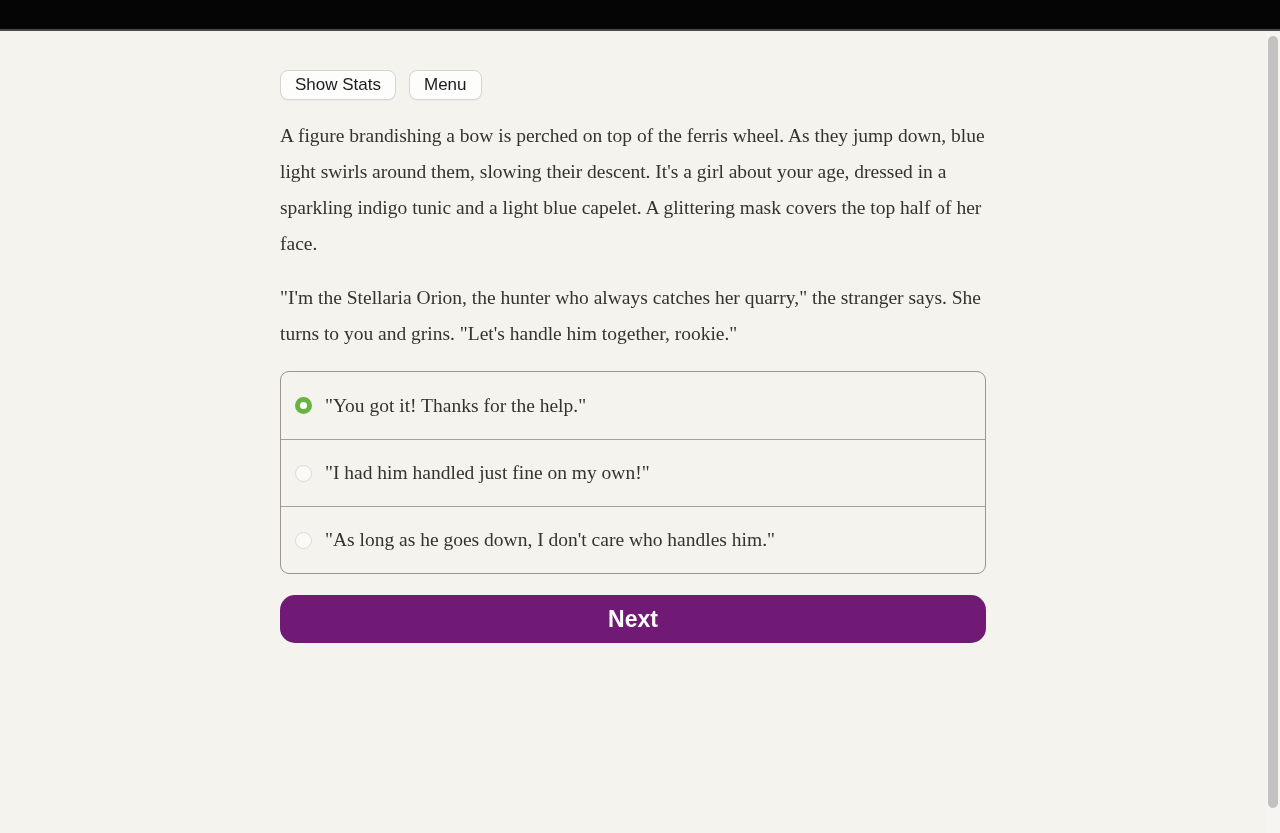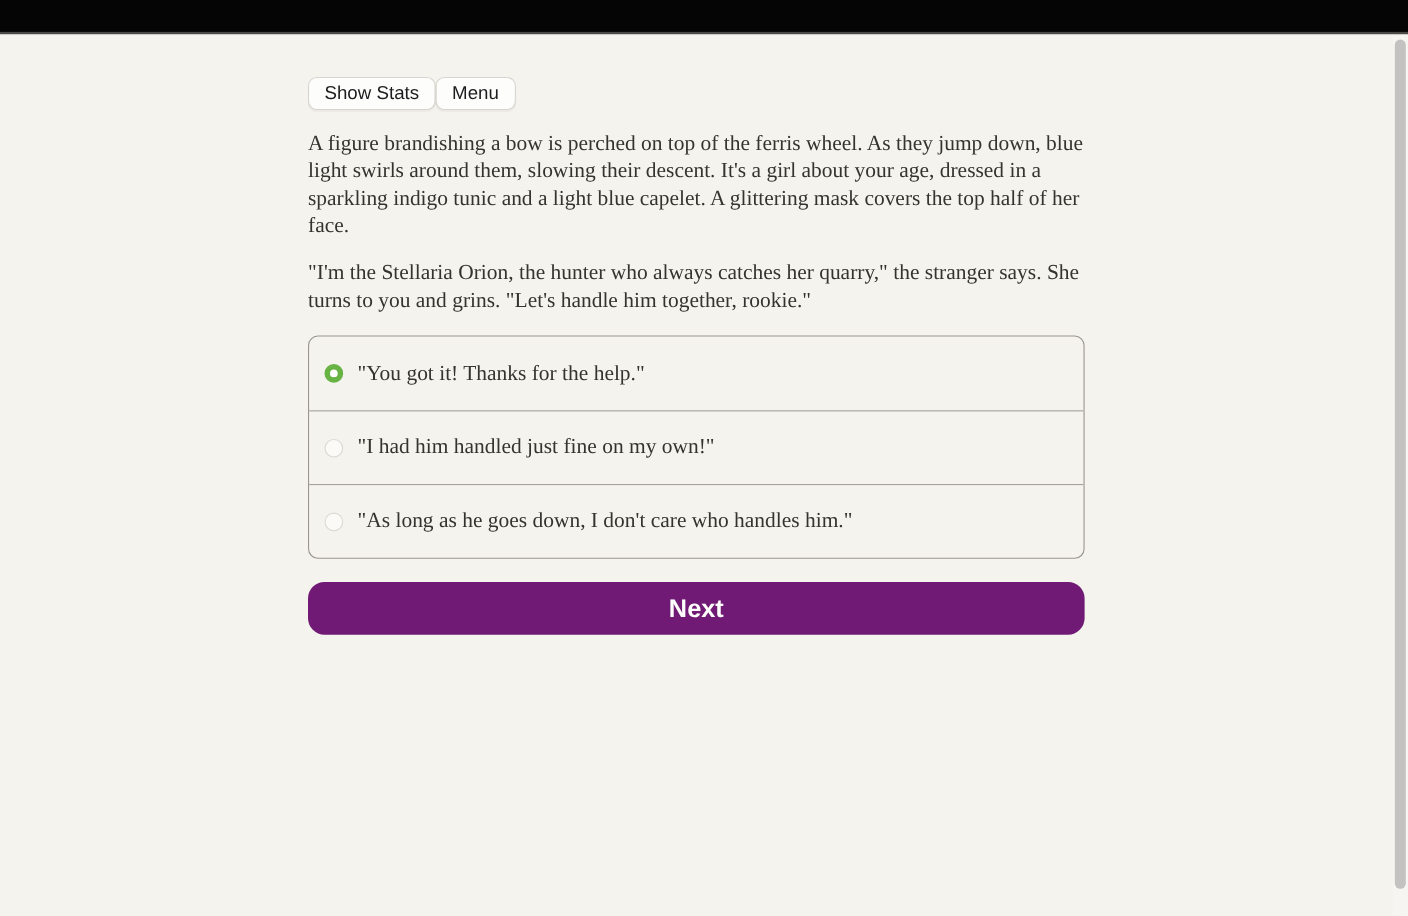--- a/index.html
+++ b/index.html
@@ -27,39 +27,40 @@
     background: #c3c2c0;
     border-radius: 5px;
   }
   .content {
     position: absolute; top: 33px; left: 280px;
     width: 706px;
   }
   .toolbar {
     margin-top: 37px;
     display: flex;
+    gap: 13px;
   }
   .btn {
     font-family: "Liberation Sans", sans-serif;
     font-size: 17px;
     color: #1c1c1e;
     background: #fdfdfc;
     border: 1px solid #d7d5cf;
     border-radius: 8px;
     height: 30px;
     padding: 0 14px;
     display: inline-flex;
     align-items: center;
     cursor: pointer;
     box-shadow: 0 1px 1px rgba(0,0,0,0.04);
   }
   .story p {
     margin-top: 18px;
     font-size: 19.5px;
-    line-height: 25px;
+    line-height: 36px;
     color: #34332f;
   }
   .choices {
     margin-top: 19px;
     border: 1px solid #98968e;
     border-radius: 9px;
     overflow: hidden;
   }
   .choice-row {
     display: flex;

